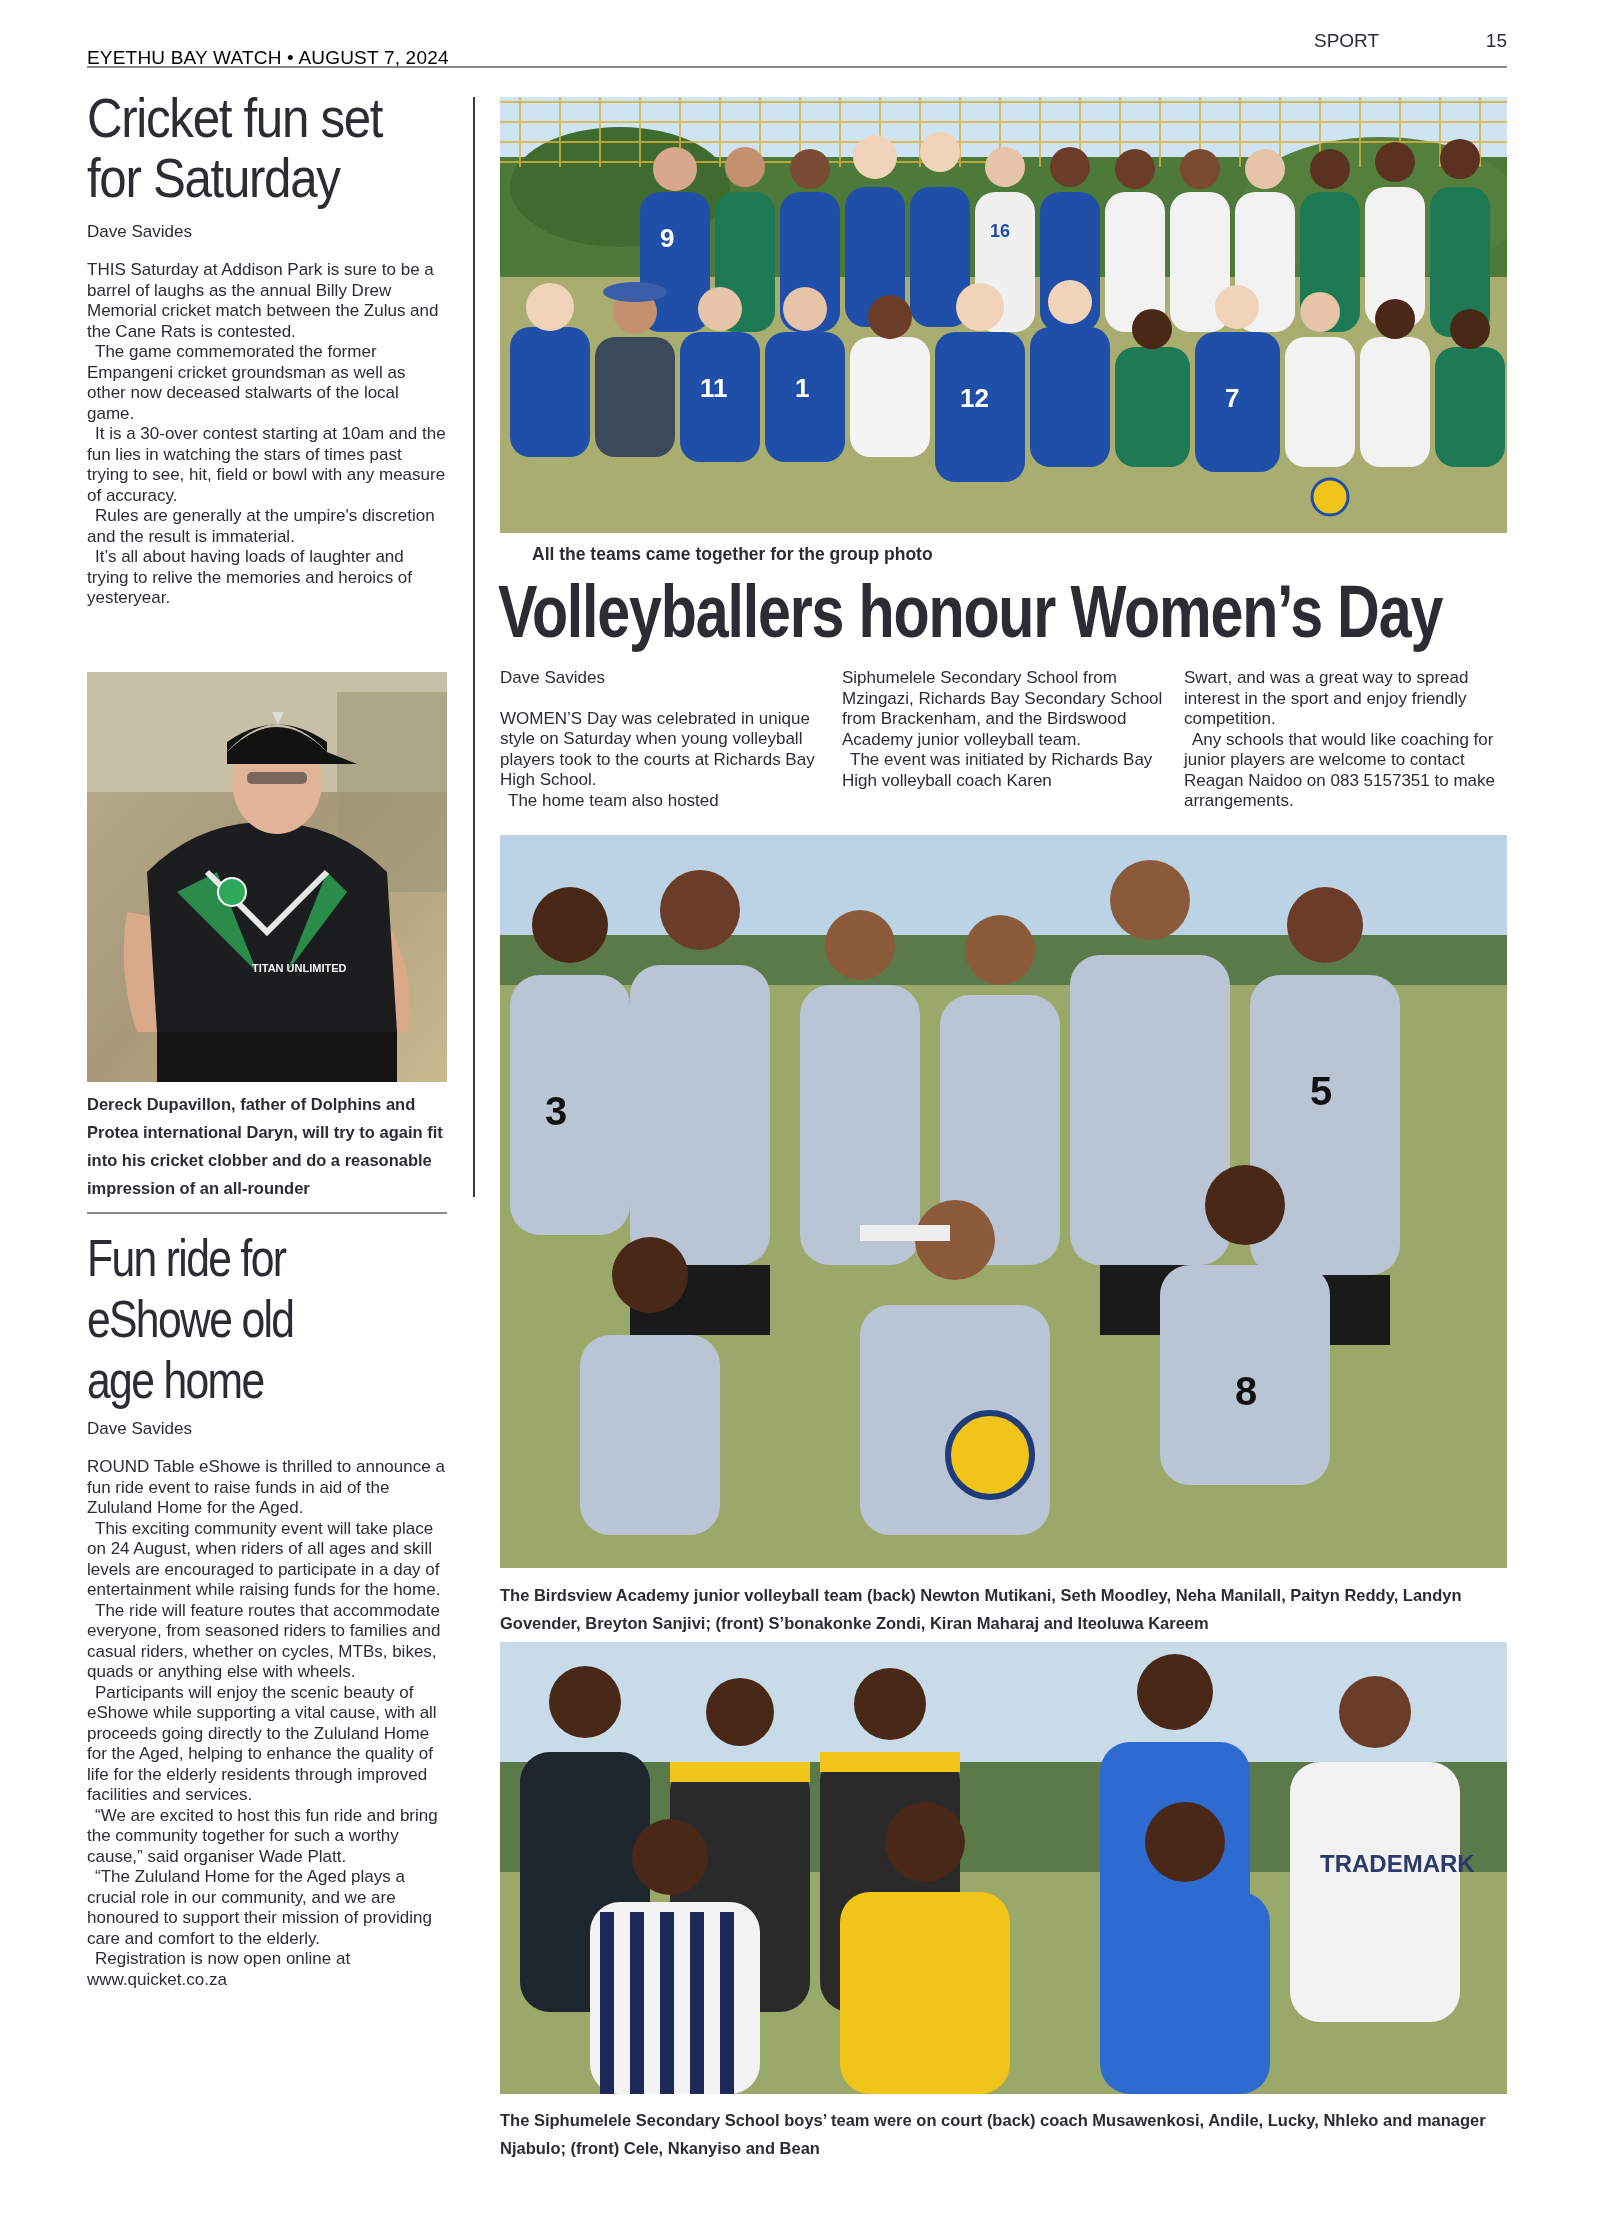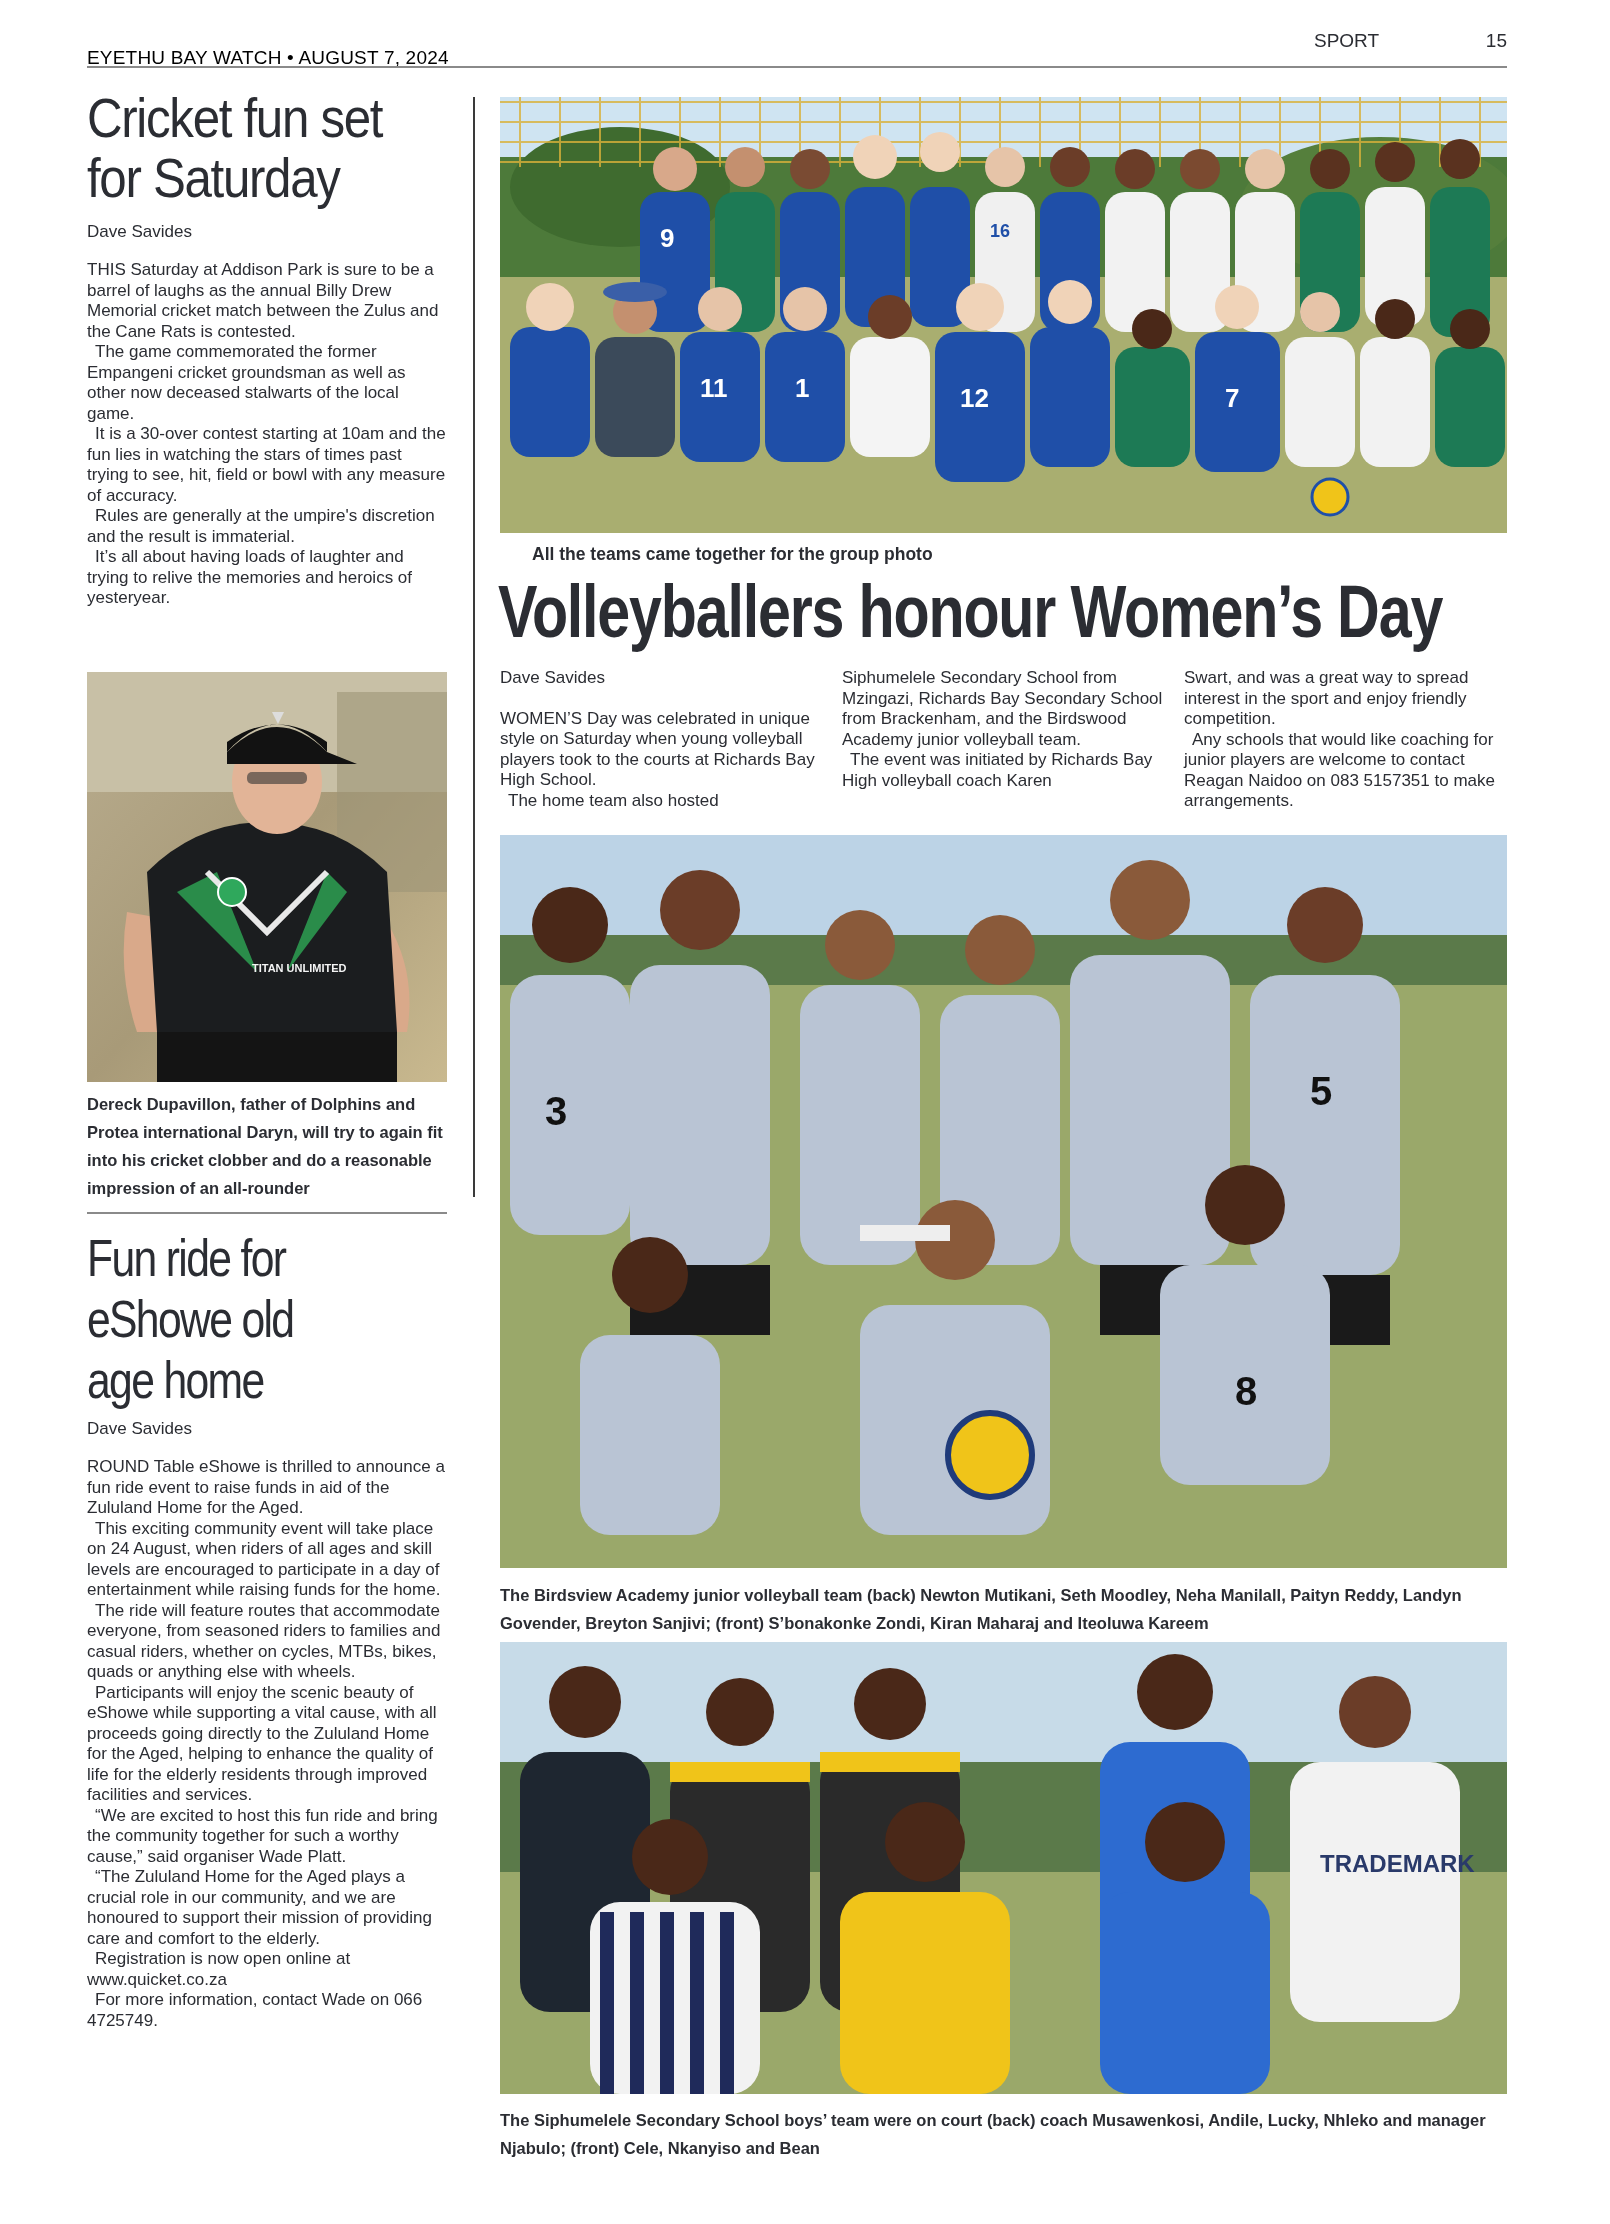--- a/index.html
+++ b/index.html
@@ -107,21 +107,20 @@
   <div class="headline-thin">age home</div>
   <div class="byline" style="margin-top:8px;">Dave Savides</div>
   <div class="body-text">
     <p>ROUND Table eShowe is thrilled to announce a fun ride event to raise funds in aid of the Zululand Home for the Aged.</p>
     <p>This exciting community event will take place on 24 August, when riders of all ages and skill levels are encouraged to participate in a day of entertainment while raising funds for the home.</p>
     <p>The ride will feature routes that accommodate everyone, from seasoned riders to families and casual riders, whether on cycles, MTBs, bikes, quads or anything else with wheels.</p>
     <p>Participants will enjoy the scenic beauty of eShowe while supporting a vital cause, with all proceeds going directly to the Zululand Home for the Aged, helping to enhance the quality of life for the elderly residents through improved facilities and services.</p>
     <p>“We are excited to host this fun ride and bring the community together for such a worthy cause,” said organiser Wade Platt.</p>
     <p>“The Zululand Home for the Aged plays a crucial role in our community, and we are honoured to support their mission of providing care and comfort to the elderly.</p>
     <p>Registration is now open online at www.quicket.co.za</p>
-    <p>For more information, contact Wade on 066 4725749.</p>
   </div>
 </div>
 
 <div class="photo" style="left:500px; top:97px; width:1007px; height:436px;">
   <svg viewBox="0 0 1007 436" preserveAspectRatio="none">
     <rect width="1007" height="436" fill="#cfe4f2"></rect>
     <rect x="0" y="60" width="1007" height="140" fill="#4d7a3a"></rect>
     <ellipse cx="120" cy="90" rx="110" ry="60" fill="#3f6b2f"></ellipse>
     <ellipse cx="880" cy="110" rx="140" ry="70" fill="#557f3c"></ellipse>
     <rect x="0" y="180" width="1007" height="256" fill="#a9ae70"></rect>

